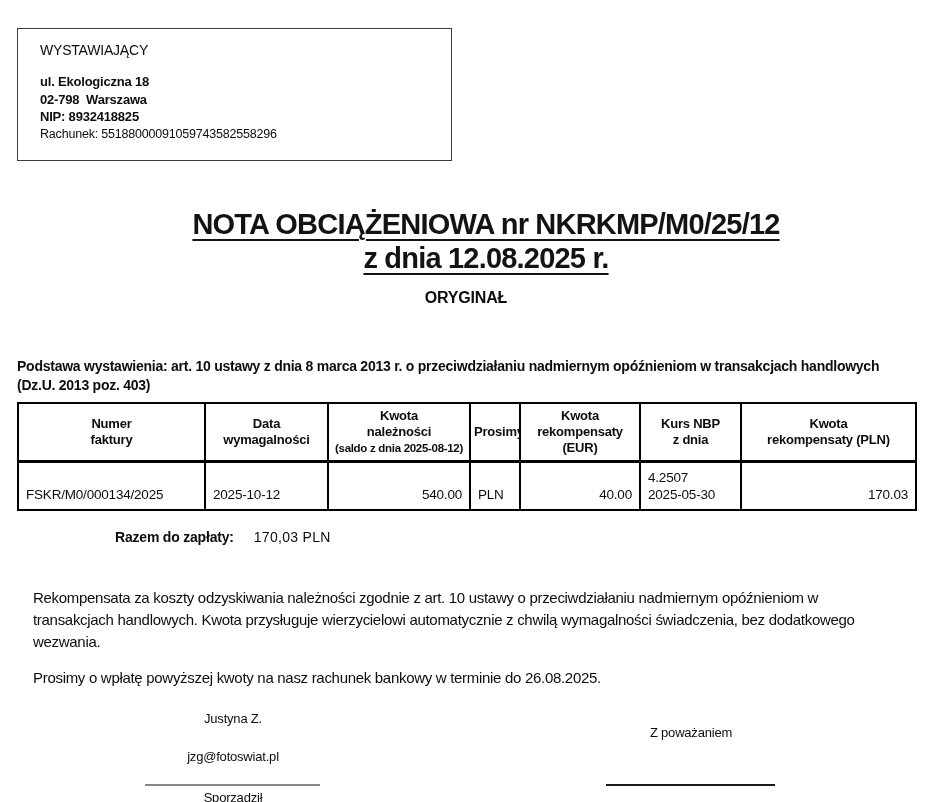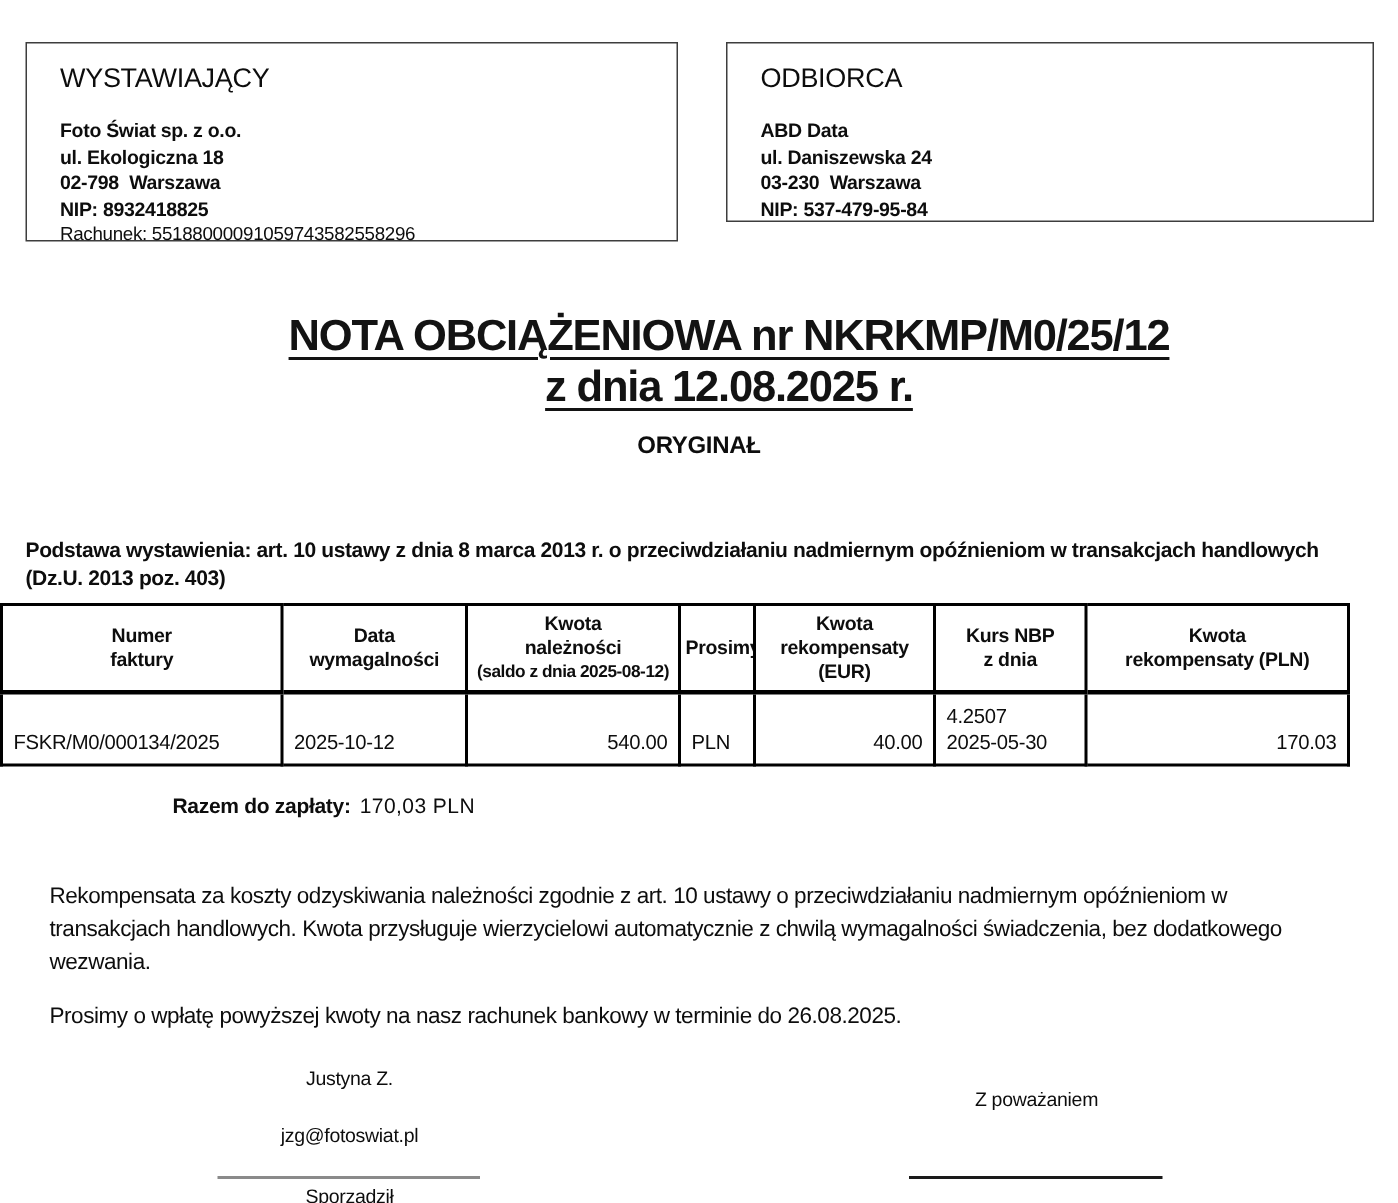--- a/index.html
+++ b/index.html
@@ -21,21 +21,21 @@
     padding-top: 28px;
     gap: 32px;
     align-items: flex-start;
   }
   .party-box {
     border: 1px solid #3d3d3d;
     padding: 13px 20px 10px 22px;
   }
   .party-box.issuer { width: 435px; height: 133px; }
   .party-box.recipient { width: 432px; height: 120px; }
-  .party-label { font-size: 18px; font-weight: 400; margin-bottom: 15px; }
+  .party-label { font-size: 14px; font-weight: 400; margin-bottom: 15px; }
   .party-line { font-size: 13px; font-weight: 700; line-height: 17.5px; white-space: pre-wrap; }
   .party-account { font-size: 12.5px; font-weight: 400; line-height: 17.5px; }
 
   
   .title-block { text-align: center; margin-top: 46px; }
   .doc-title {
     font-size: 29px;
     font-weight: 700;
     line-height: 34px;
     letter-spacing: -0.8px;
@@ -54,20 +54,21 @@
     margin: 50px 17px 0 17px;
     width: 880px;
     font-size: 14px;
     font-weight: 700;
     line-height: 19px;
     letter-spacing: -0.25px;
   }
 
   
   table.note-table {
+    margin-left: 17px;
     margin-top: 7px;
     border-collapse: collapse;
     table-layout: fixed;
     width: 898px;
   }
   table.note-table th, table.note-table td {
     border: 2px solid #000;
     overflow: hidden;
   }
   table.note-table thead th {
@@ -91,21 +92,21 @@
     line-height: 17px;
   }
   td.al { text-align: left; }
   td.ac { text-align: left; }
   td.ar { text-align: right; }
   .nbp-cell div { line-height: 17px; }
 
   
   .total-line { margin-top: 18px; margin-left: 115px; font-size: 14px; }
   .total-label { font-weight: 700; letter-spacing: -0.2px; }
-  .total-value { font-weight: 400; letter-spacing: 0.3px; margin-left: 6px; }
+  .total-value { font-weight: 400; letter-spacing: 0.3px; margin-left: 20px; }
 
   
   .body-text { margin: 42px 16px 0 33px; width: 866px; }
   .body-text p {
     font-size: 15px;
     font-weight: 400;
     line-height: 22px;
     letter-spacing: -0.3px;
   }
   .body-text p + p { margin-top: 14px; }
@@ -121,32 +122,24 @@
   .sig-left-cap  { left: 145px; width: 176px; top: 79px; }
 </style>
 </head>
 <body>
 
 <div class="page">
 
   <div class="boxes-row">
     <div class="party-box issuer">
       <div class="party-label">WYSTAWIAJĄCY</div>
-      <div class="party-line">Foto Świat sp. z o.o.</div>
       <div class="party-line">ul. Ekologiczna 18</div>
       <div class="party-line">02-798  Warszawa</div>
       <div class="party-line">NIP: 8932418825</div>
       <div class="party-account">Rachunek: 55188000091059743582558296</div>
-    </div>
-    <div class="party-box recipient">
-      <div class="party-label">ODBIORCA</div>
-      <div class="party-line">ABD Data</div>
-      <div class="party-line">ul. Daniszewska 24</div>
-      <div class="party-line">03-230  Warszawa</div>
-      <div class="party-line">NIP: 537-479-95-84</div>
     </div>
   </div>
 
   <div class="title-block">
     <div class="doc-title">
       <div><span class="tline">NOTA OBCIĄŻENIOWA nr NKRKMP/M0/25/12</span></div>
       <div><span class="tline">z dnia 12.08.2025 r.</span></div>
     </div>
     <div class="copy-type">ORYGINAŁ</div>
   </div>

